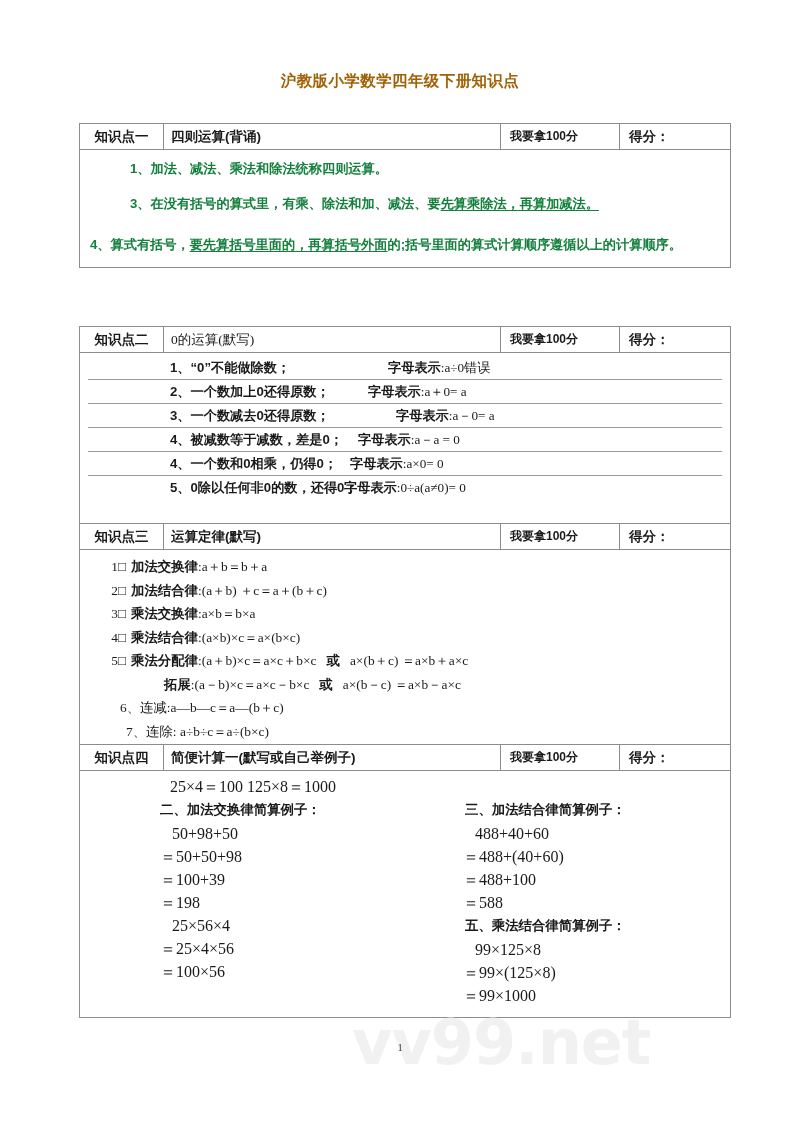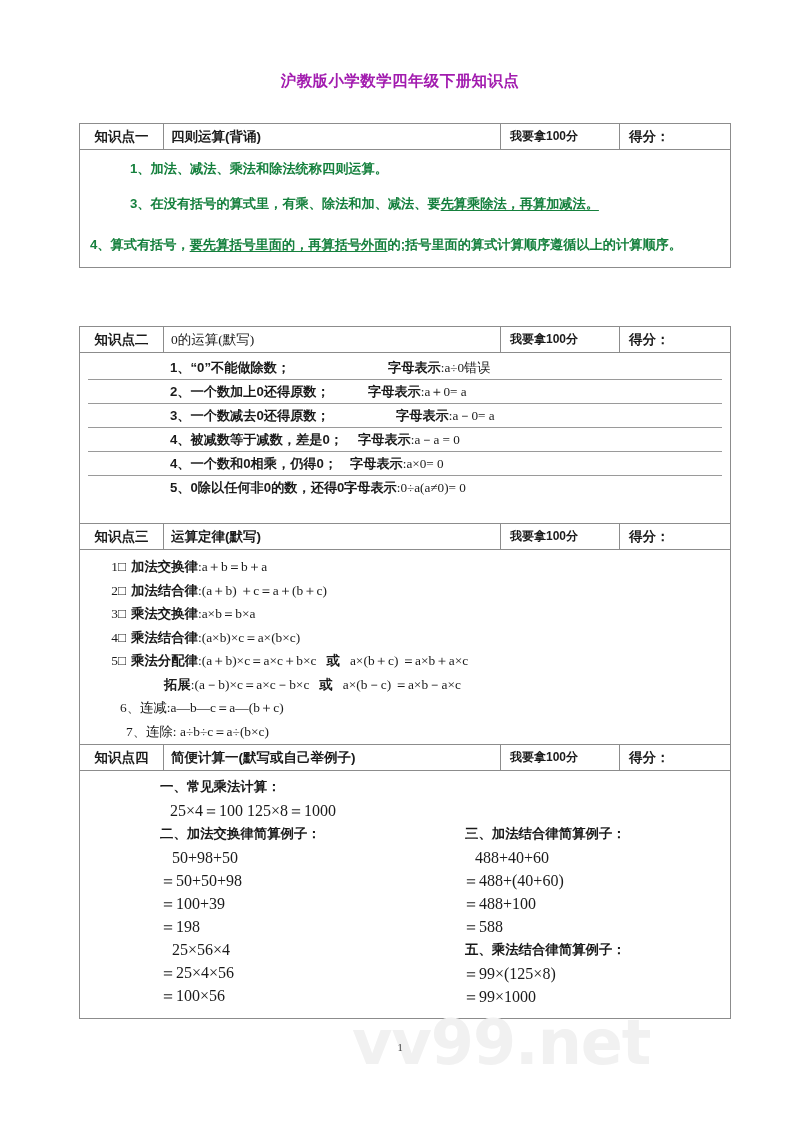--- a/index.html
+++ b/index.html
@@ -20,21 +20,21 @@
   .doc-title {
     position: absolute;
     top: 71px;
     left: 0;
     width: 800px;
     text-align: center;
     font-family: "Liberation Sans", "DejaVu Sans", sans-serif;
     font-weight: bold;
     font-size: 15.5px;
     letter-spacing: 0.4px;
-    color: #a21caf;
+    color: #a16207;
   }
 
   
   .kbox {
     position: absolute;
     left: 79px;
     width: 652px;
     border: 1px solid #8c8c8c;
     box-sizing: border-box;
     background: #fff;
@@ -292,21 +292,20 @@
 </div>
 
 <div class="kbox" id="box4" style="top:744px;">
   <div class="kbox-head">
     <div class="kb-idx">知识点四</div>
     <div class="kb-topic bold">简便计算一(默写或自己举例子)</div>
     <div class="kb-goal">我要拿100分</div>
     <div class="kb-score">得分：</div>
   </div>
   <div class="kbox-body s4-wrap" style="padding:4px 8px 10px 8px;">
-    <div class="s4-h ind">一、常见乘法计算：</div>
     <div class="s4-eq">25×4＝100        125×8＝1000</div>
 
     <div class="s4-cols">
       <div class="s4-col left">
         <div class="s4-h">二、加法交换律简算例子：</div>
         <div class="s4-eq">50+98+50</div>
         <div class="s4-eq" style="padding-left:72px;">＝50+50+98</div>
         <div class="s4-eq" style="padding-left:72px;">＝100+39</div>
         <div class="s4-eq" style="padding-left:72px;">＝198</div>
       </div>
@@ -320,20 +319,21 @@
     </div>
 
     <div class="s4-cols">
       <div class="s4-col left">
         <div class="s4-eq">25×56×4</div>
         <div class="s4-eq" style="padding-left:72px;">＝25×4×56</div>
         <div class="s4-eq" style="padding-left:72px;">＝100×56</div>
       </div>
       <div class="s4-col right">
         <div class="s4-h">五、乘法结合律简算例子：</div>
+        <div class="s4-eq">99×125×8</div>
         <div class="s4-eq" style="padding-left:58px;">＝99×(125×8)</div>
         <div class="s4-eq" style="padding-left:58px;">＝99×1000</div>
       </div>
     </div>
   </div>
 </div>
 
 <div class="watermark">vv99.net</div>
 <div class="page-num">1</div>
 

